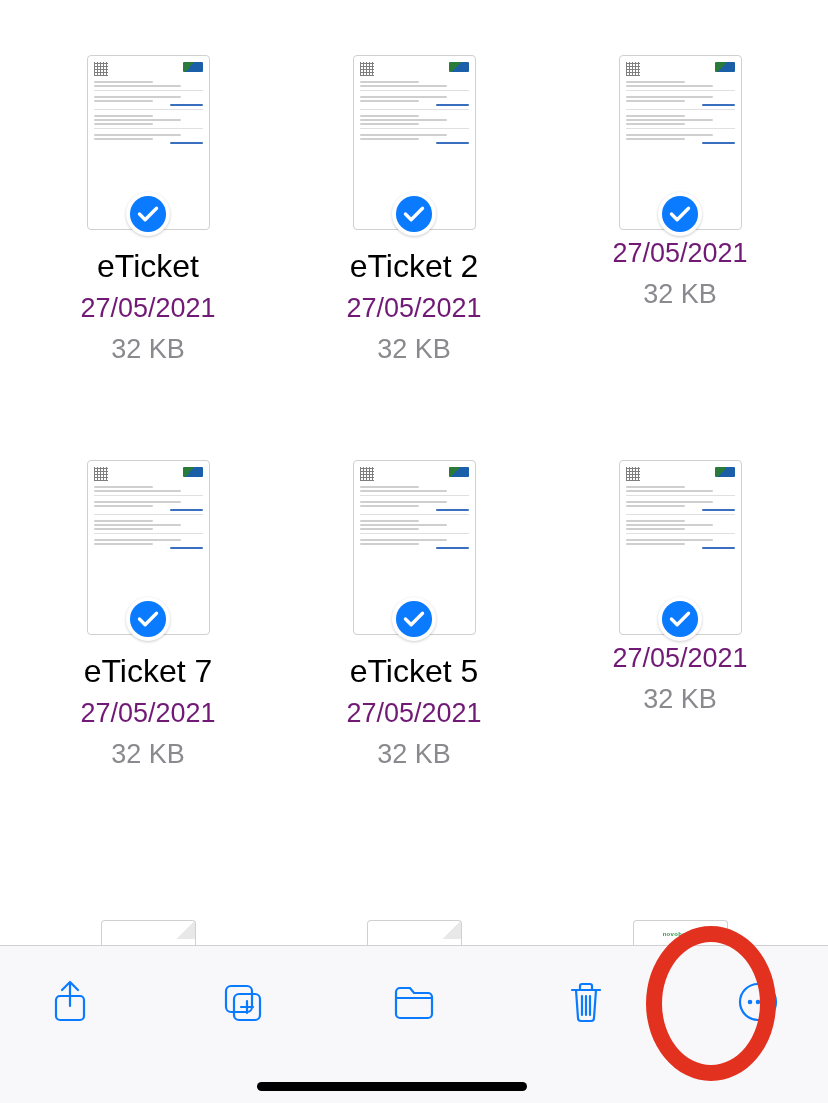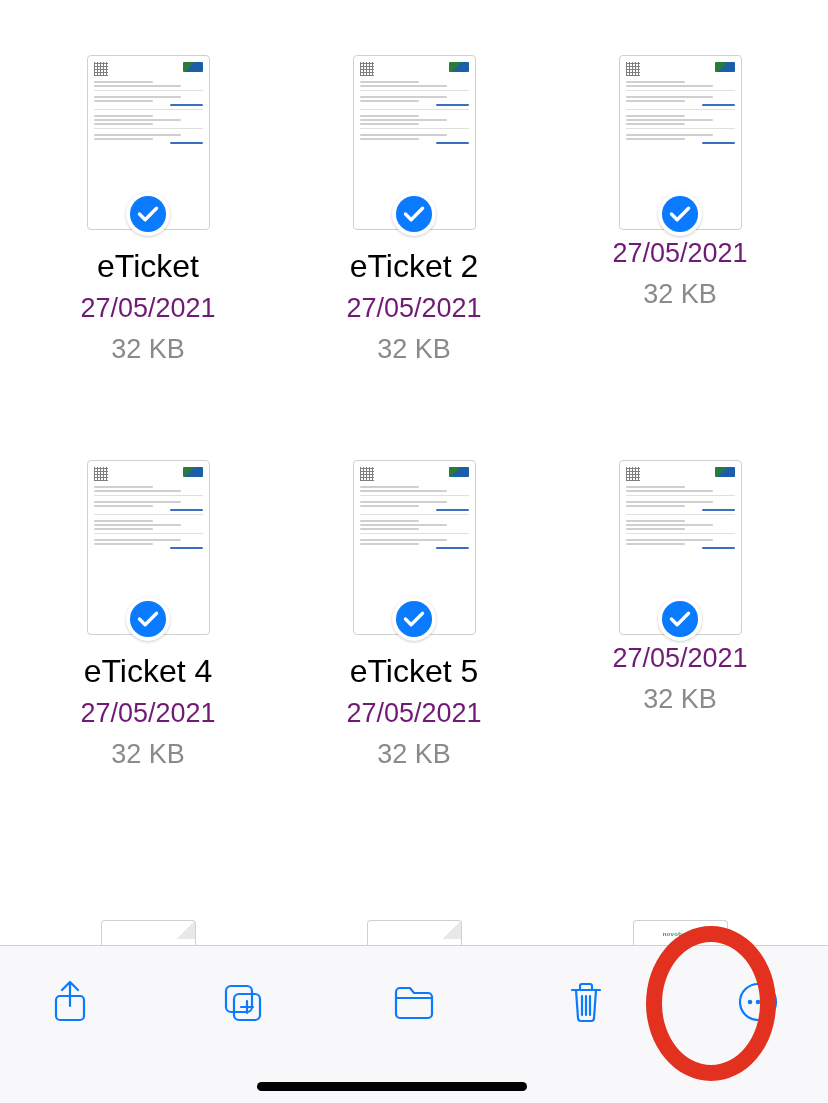--- a/index.html
+++ b/index.html
@@ -345,21 +345,21 @@
               <div class="txt blue" style="margin-left:auto"></div>
             </div>
         </div>
         <div class="check-badge">
           <svg viewBox="0 0 40 40">
               <circle cx="20" cy="20" r="19" fill="#0a7aff"></circle>
               <path d="M11 20 L17 26 L29 14" stroke="#fff" stroke-width="3.5" fill="none" stroke-linecap="round" stroke-linejoin="round"></path>
             </svg>
         </div>
       </div>
-      <div class="file-name">eTicket 4</div>
+      <div class="file-name">eTicket 7</div>
       <div class="file-date">27/05/2021</div>
       <div class="file-size">32 KB</div>
     </div>
 
     <div class="file-tile">
       <div class="thumb-wrap">
         <div class="thumb">
           <div class="doc-top">
               <div class="qr"></div>
               <div class="logo"></div>

